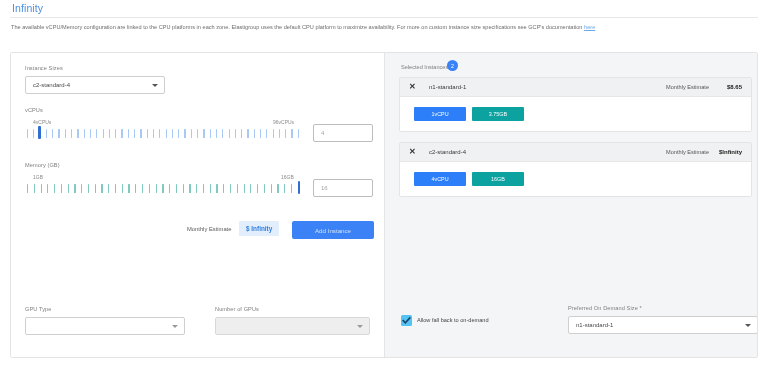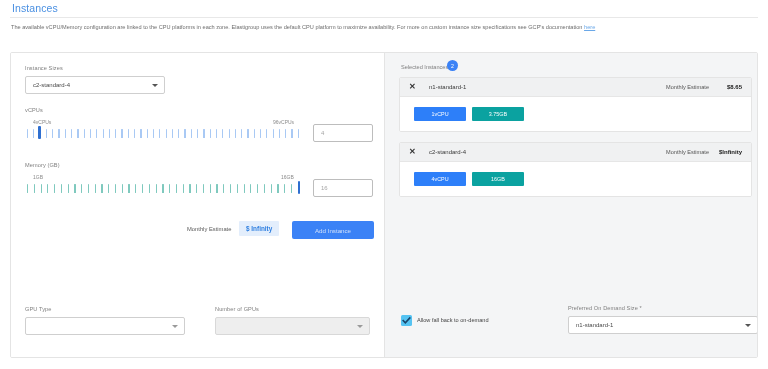--- a/index.html
+++ b/index.html
@@ -277,21 +277,21 @@
     position: absolute;
     font-size: 5.6px;
     color: #444;
   }
 </style>
 </head>
 <body>
 
 <div id="app">
 
-  <div class="page-title">Instances</div>
+  <div class="page-title">Infinity</div>
   <div class="title-rule"></div>
   <div class="desc">
     <span>The available vCPU/Memory configuration are linked to the CPU platforms in each zone. Elastigroup uses the default CPU platform to maximize availability. For more on custom instance size specifications see GCP's documentation</span>
     <a href="#">here</a>
   </div>
 
   <div class="panel">
 
     <div class="panel-left">
 

